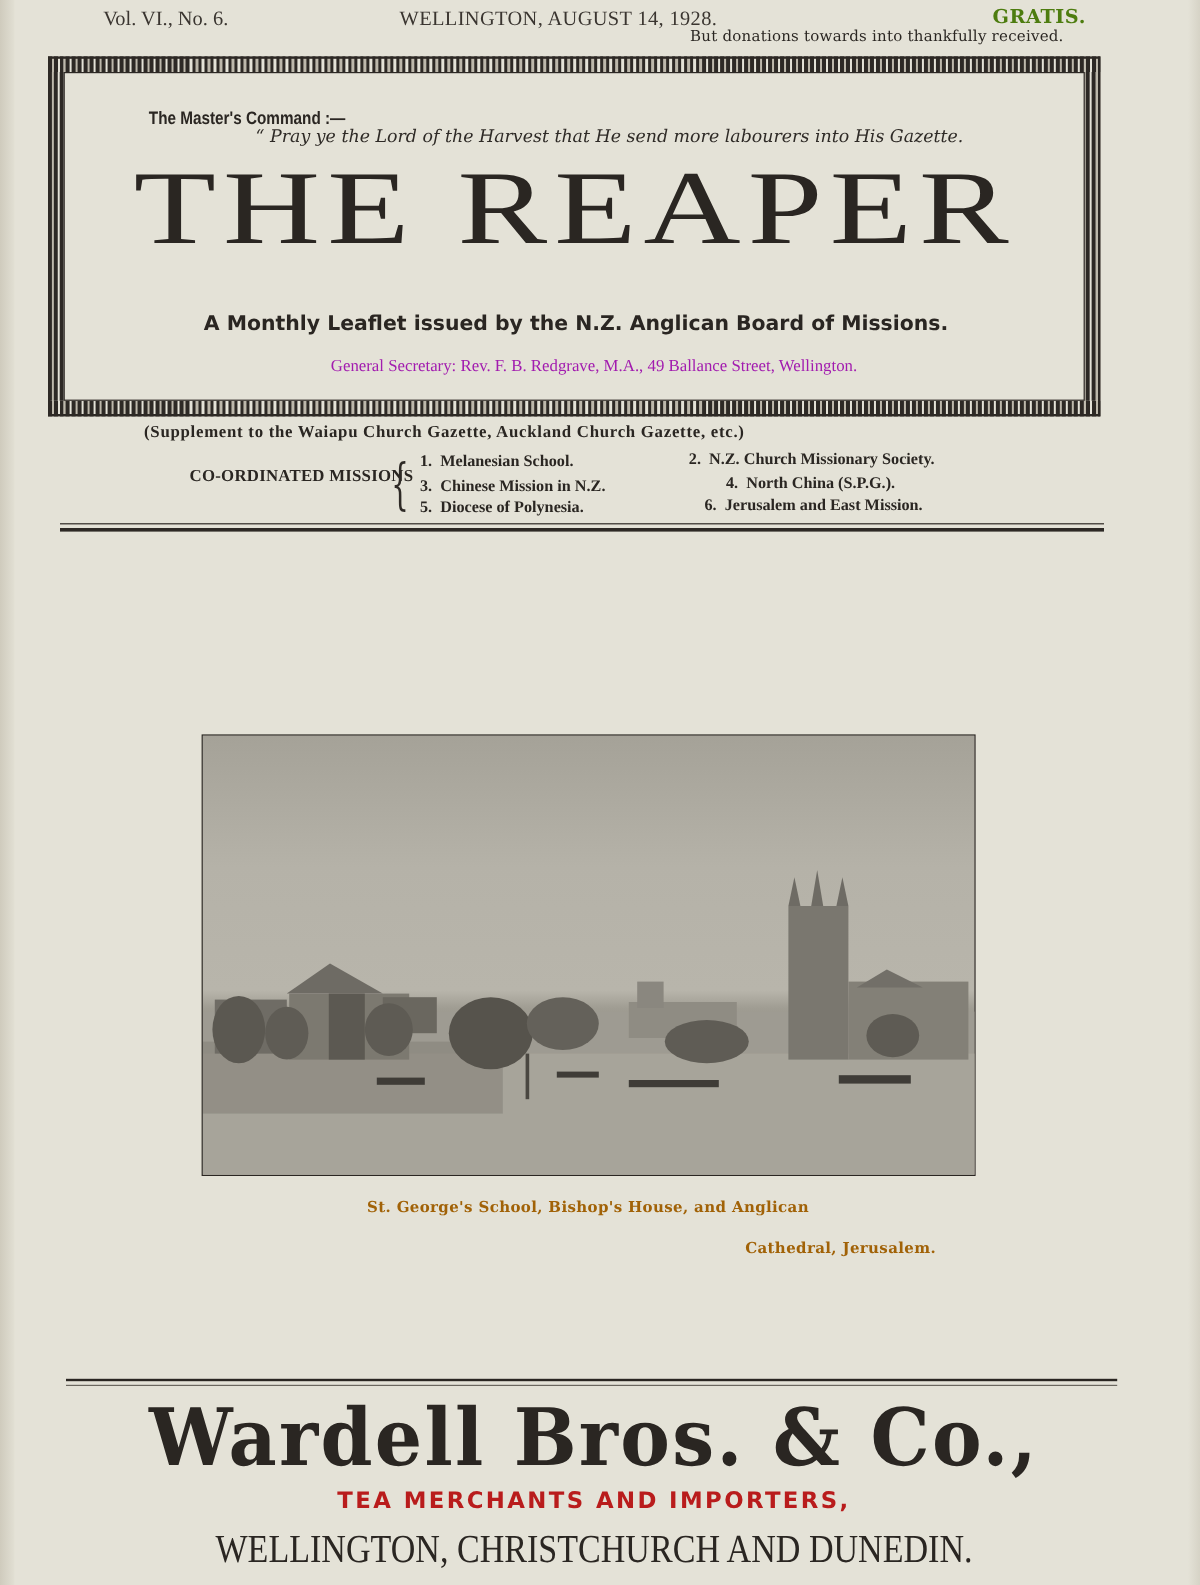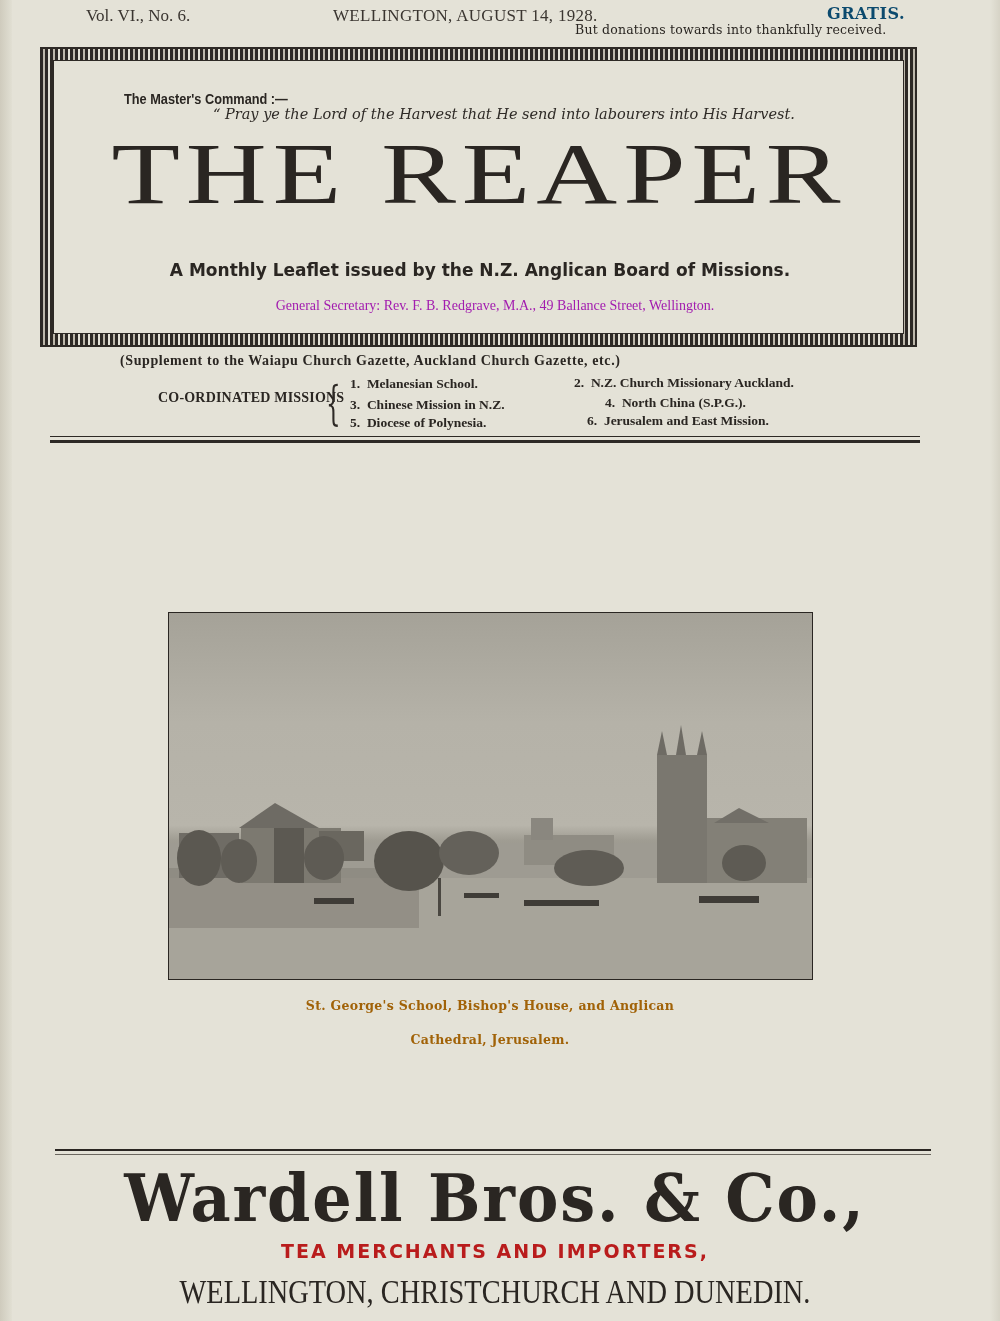--- a/index.html
+++ b/index.html
@@ -8,21 +8,21 @@
     background:#e4e2d7;
     color:#2a2622;
     font-family:"DejaVu Serif", serif;
   }
   .abs { position:absolute; }
   .binding { left:0; top:0; width:12px; height:1321px; background:linear-gradient(90deg,#cfcbbd,#e1dfd3); }
   .rightedge { right:0; top:0; width:10px; height:1321px; background:linear-gradient(90deg,#e4e2d7,#d6d3c6); }
 
   .hdr-vol { left:86px; top:6px; font-family:"Liberation Serif", serif; font-size:17px; color:#3a3530; }
   .hdr-date { left:333px; top:6px; font-family:"Liberation Serif", serif; font-size:17px; color:#3a3530; letter-spacing:0.3px; }
-  .hdr-gratis { left:827px; top:4px; font-family:"DejaVu Serif", serif; font-weight:bold; font-size:16px; color:#0c4a6e; letter-spacing:0.5px; }
+  .hdr-gratis { left:827px; top:4px; font-family:"DejaVu Serif", serif; font-weight:bold; font-size:16px; color:#4d7c0f; letter-spacing:0.5px; }
   .hdr-donate { left:575px; top:22px; font-family:"DejaVu Serif", serif; font-size:12.5px; color:#2a2622; letter-spacing:0.2px; }
 
   
   .frame { left:40px; top:47px; width:877px; height:300px; box-sizing:border-box;
     border:13px solid transparent;
     border-image: repeating-linear-gradient(90deg,#2d2925 0 3px,#bdb8ab 3px 5px,#2d2925 5px 8px,#e4e2d7 8px 10px) 13 round;
     outline:2px solid #2d2925; outline-offset:-2px;
   }
   .frame-inner { left:53px; top:60px; width:851px; height:274px; border:1px solid #2d2925; box-sizing:border-box; }
 
@@ -57,34 +57,34 @@
 
 <div class="abs hdr-vol">Vol. VI., No. 6.</div>
 <div class="abs hdr-date">WELLINGTON, AUGUST 14, 1928.</div>
 <div class="abs hdr-gratis">GRATIS.</div>
 <div class="abs hdr-donate">But donations towards into thankfully received.</div>
 
 <div class="abs frame"></div>
 <div class="abs frame-inner"></div>
 
 <div class="abs master">The Master's Command :—</div>
-<div class="abs quote">“ Pray ye the Lord of the Harvest that He send into labourers into His Harvest.</div>
+<div class="abs quote">“ Pray ye the Lord of the Harvest that He send more labourers into His Gazette.</div>
 <div class="abs title">THE REAPER</div>
 <div class="abs subtitle">A Monthly Leaflet issued by the N.Z. Anglican Board of Missions.</div>
 <div class="abs secretary">General Secretary: Rev. F. B. Redgrave, M.A., 49 Ballance Street, Wellington.</div>
 
 <div class="abs supplement">(Supplement to the Waiapu Church Gazette, Auckland Church Gazette, etc.)</div>
 <div class="abs co-label">CO-ORDINATED MISSIONS</div>
 <div class="abs brace">{</div>
 
 <div class="abs mission" style="left:350px;top:376px;">
   <span>1.</span>&nbsp;&nbsp;<span>Melanesian School.</span>
 </div>
 <div class="abs mission" style="left:574px;top:375px;">
-  <span>2.</span>&nbsp;&nbsp;<span>N.Z. Church Missionary Auckland.</span>
+  <span>2.</span>&nbsp;&nbsp;<span>N.Z. Church Missionary Society.</span>
 </div>
 <div class="abs mission" style="left:350px;top:397px;">
   <span>3.</span>&nbsp;&nbsp;<span>Chinese Mission in N.Z.</span>
 </div>
 <div class="abs mission" style="left:605px;top:395px;">
   <span>4.</span>&nbsp;&nbsp;<span>North China (S.P.G.).</span>
 </div>
 <div class="abs mission" style="left:350px;top:415px;">
   <span>5.</span>&nbsp;&nbsp;<span>Diocese of Polynesia.</span>
 </div>
@@ -130,19 +130,19 @@
     <g fill="#3f3c37">
       <rect x="145" y="285" width="40" height="6"></rect>
       <rect x="295" y="280" width="35" height="5"></rect>
       <rect x="355" y="287" width="75" height="6"></rect>
       <rect x="530" y="283" width="60" height="7"></rect>
     </g>
   </svg>
 </div>
 
 <div class="abs caption" style="top:998px;">St. George's School, Bishop's House, and Anglican</div>
-<div class="abs caption" style="top:1032px;">Cathedral, Jerusalem.</div>
+<div class="abs caption" style="top:1032px;text-align:right;">Cathedral, Jerusalem.</div>
 
 <div class="abs rule-ad1"></div>
 <div class="abs rule-ad2"></div>
 <div class="abs wardell">Wardell Bros. &amp; Co.,</div>
 <div class="abs tea">TEA MERCHANTS AND IMPORTERS,</div>
 <div class="abs cities">WELLINGTON, CHRISTCHURCH AND DUNEDIN.</div>
 
 </body></html>

